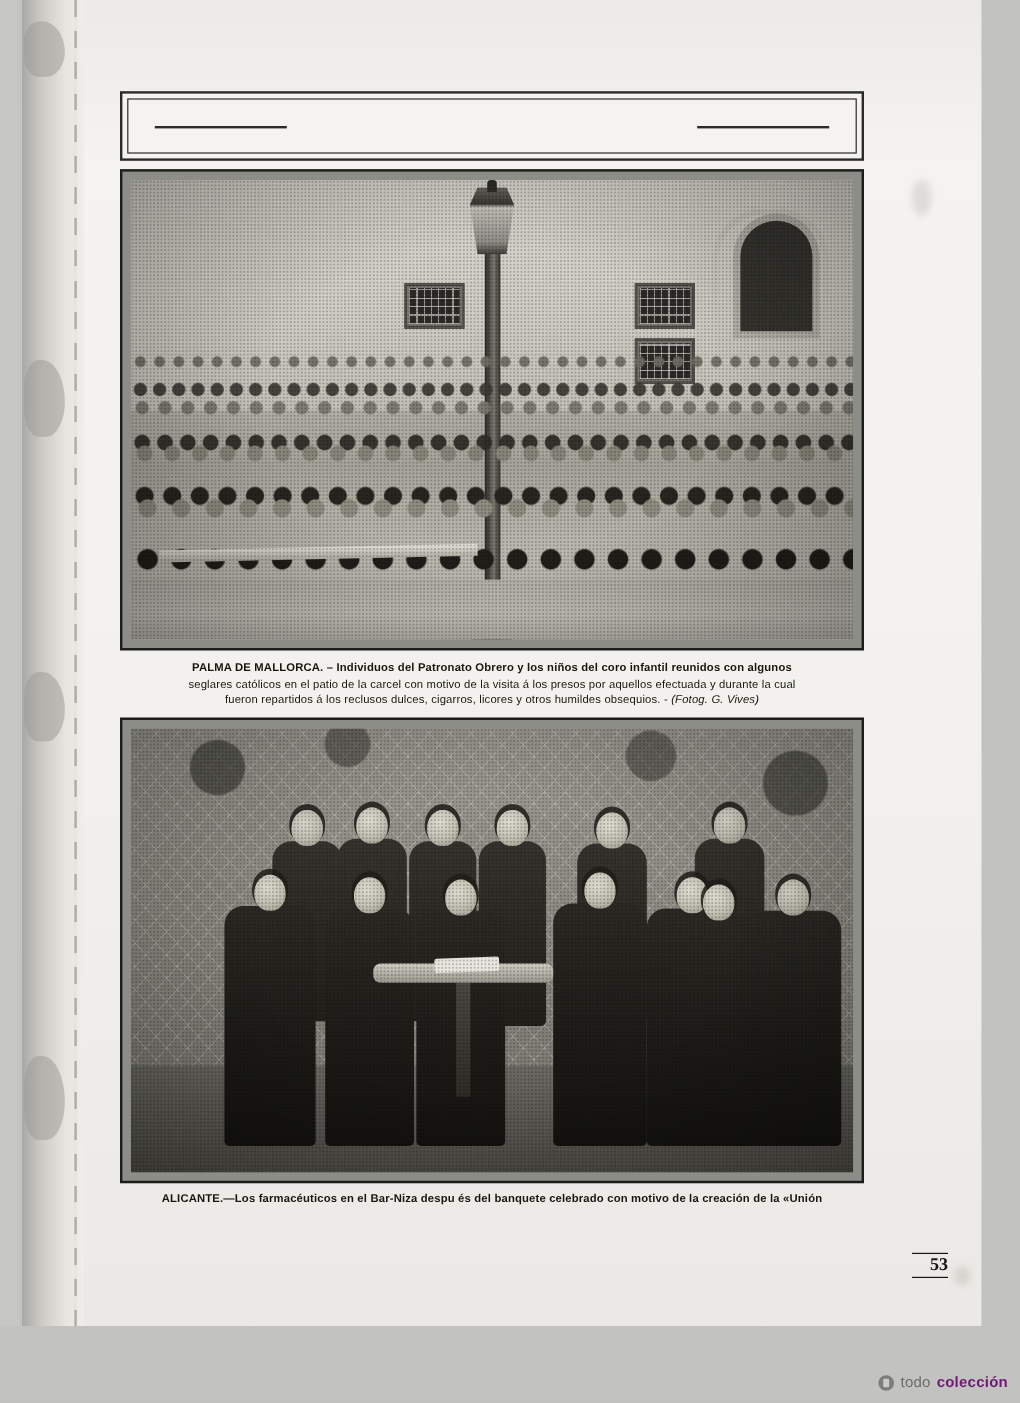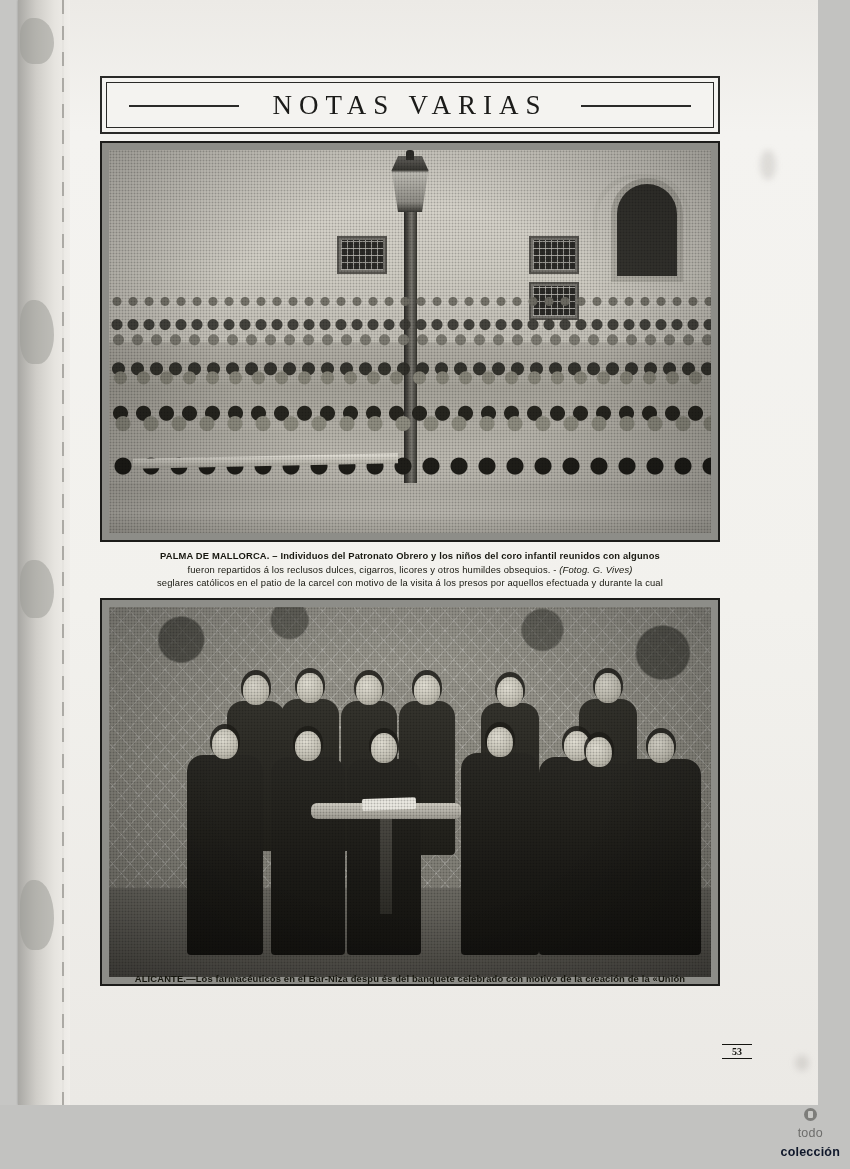--- a/index.html
+++ b/index.html
@@ -349,62 +349,61 @@
     color: #17170f;
     text-align: center;
     letter-spacing: .15px;
   }
   .caption b { font-weight: bold; }
   .caption i { font-style: italic; }
 
   
   .pageno {
     position: absolute;
-    left: 722px;
+    left: 760px;
     top: 1044px;
     width: 30px;
-    text-align: center;
+    text-align: right;
     font-family: "Liberation Serif", serif;
-    font-size: 10px;
+    font-size: 15px;
     font-weight: bold;
     color: #141410;
     border-top: 1.5px solid #141410;
     border-bottom: 1.5px solid #141410;
     padding: 1px 0;
   }
 
   
   .watermark {
     position: absolute;
     right: 10px;
     bottom: 10px;
     display: flex;
     align-items: center;
     gap: 5px;
     font-family: "Liberation Sans", sans-serif;
     font-size: 12.5px;
     color: #6d6d6b;
     letter-spacing: .2px;
-    flex-direction: column;
   }
   .wm-dot {
     width: 13px; height: 13px;
     border-radius: 50%;
     background: #7d7d7a;
     position: relative;
   }
   .wm-dot::after {
     content: "";
     position: absolute;
     left: 4px; top: 3px;
     width: 5px; height: 7px;
     background: #c9c9c6;
     border-radius: 1px;
   }
-  .wm-strong { color: #0f172a; font-weight: bold; }
+  .wm-strong { color: #701a75; font-weight: bold; }
 
   
   .smudge {
     position: absolute;
     background: rgba(120,118,110,0.18);
     border-radius: 50%;
     filter: blur(3px);
   }
 </style>
 </head>
@@ -420,21 +419,20 @@
   <div class="tear" style="top:560px;height:58px;"></div>
   <div class="tear" style="top:880px;height:70px;"></div>
 
   <div class="smudge" style="left:760px;top:150px;width:16px;height:30px;"></div>
   <div class="smudge" style="left:795px;top:1055px;width:14px;height:16px;"></div>
 
   <div class="masthead">
     <div class="masthead-inner">
       <span class="rule-left"></span>
       <span class="rule-right"></span>
-      <span class="masthead-title">NOTAS VARIAS</span>
     </div>
   </div>
 
   <div class="figure" style="left:100px;top:141px;width:620px;height:401px;">
     <div class="photo-frame" style="width:620px;height:401px;">
       <div class="photo-inner">
         <div class="p1">
           <div class="p1-wall"></div>
 
           <div class="p1-win" style="left:228px;top:86px;width:46px;height:34px;"></div>
@@ -458,24 +456,24 @@
           <div class="p1-bench"></div>
           <div class="ht"></div>
           <div class="vig"></div>
         </div>
       </div>
     </div>
   </div>
 
   <div class="caption" style="left:108px;top:549px;width:604px;">
     <div><b>PALMA DE MALLORCA. – Individuos del Patronato Obrero y los niños del coro infantil reunidos con algunos</b></div>
+    <div><span>seglares católicos en el patio de la carcel con motivo de la visita á los presos por aquellos efectuada y durante la cual</span></div>
     <div>
       <span>fueron repartidos á los reclusos dulces, cigarros, licores y otros humildes obsequios. - </span><i>(Fotog. G. Vives)</i>
     </div>
-    <div><span>seglares católicos en el patio de la carcel con motivo de la visita á los presos por aquellos efectuada y durante la cual</span></div>
   </div>
 
   <div class="figure" style="left:100px;top:598px;width:620px;height:388px;">
     <div class="photo-frame" style="width:620px;height:388px;">
       <div class="photo-inner">
         <div class="p2">
           <div class="p2-trellis"></div>
           <div class="p2-foliage"></div>
           <div class="p2-floor"></div>
 
@@ -524,21 +522,21 @@
           <div class="p2-table"></div>
           <div class="p2-paper"></div>
 
           <div class="ht"></div>
           <div class="vig"></div>
         </div>
       </div>
     </div>
   </div>
 
-  <div class="caption" style="left:108px;top:972px;width:604px;">
+  <div class="caption" style="left:108px;top:992px;width:604px;">
     <div><b>ALICANTE.—Los farmacéuticos en el Bar-Niza despu és del banquete celebrado con motivo de la creación de la «Unión</b></div>
   </div>
 
   <div class="pageno">53</div>
 
   <div class="gutter-right"></div>
   <div class="gutter-bottom"></div>
 
   <div class="watermark">
     <span class="wm-dot"></span>

